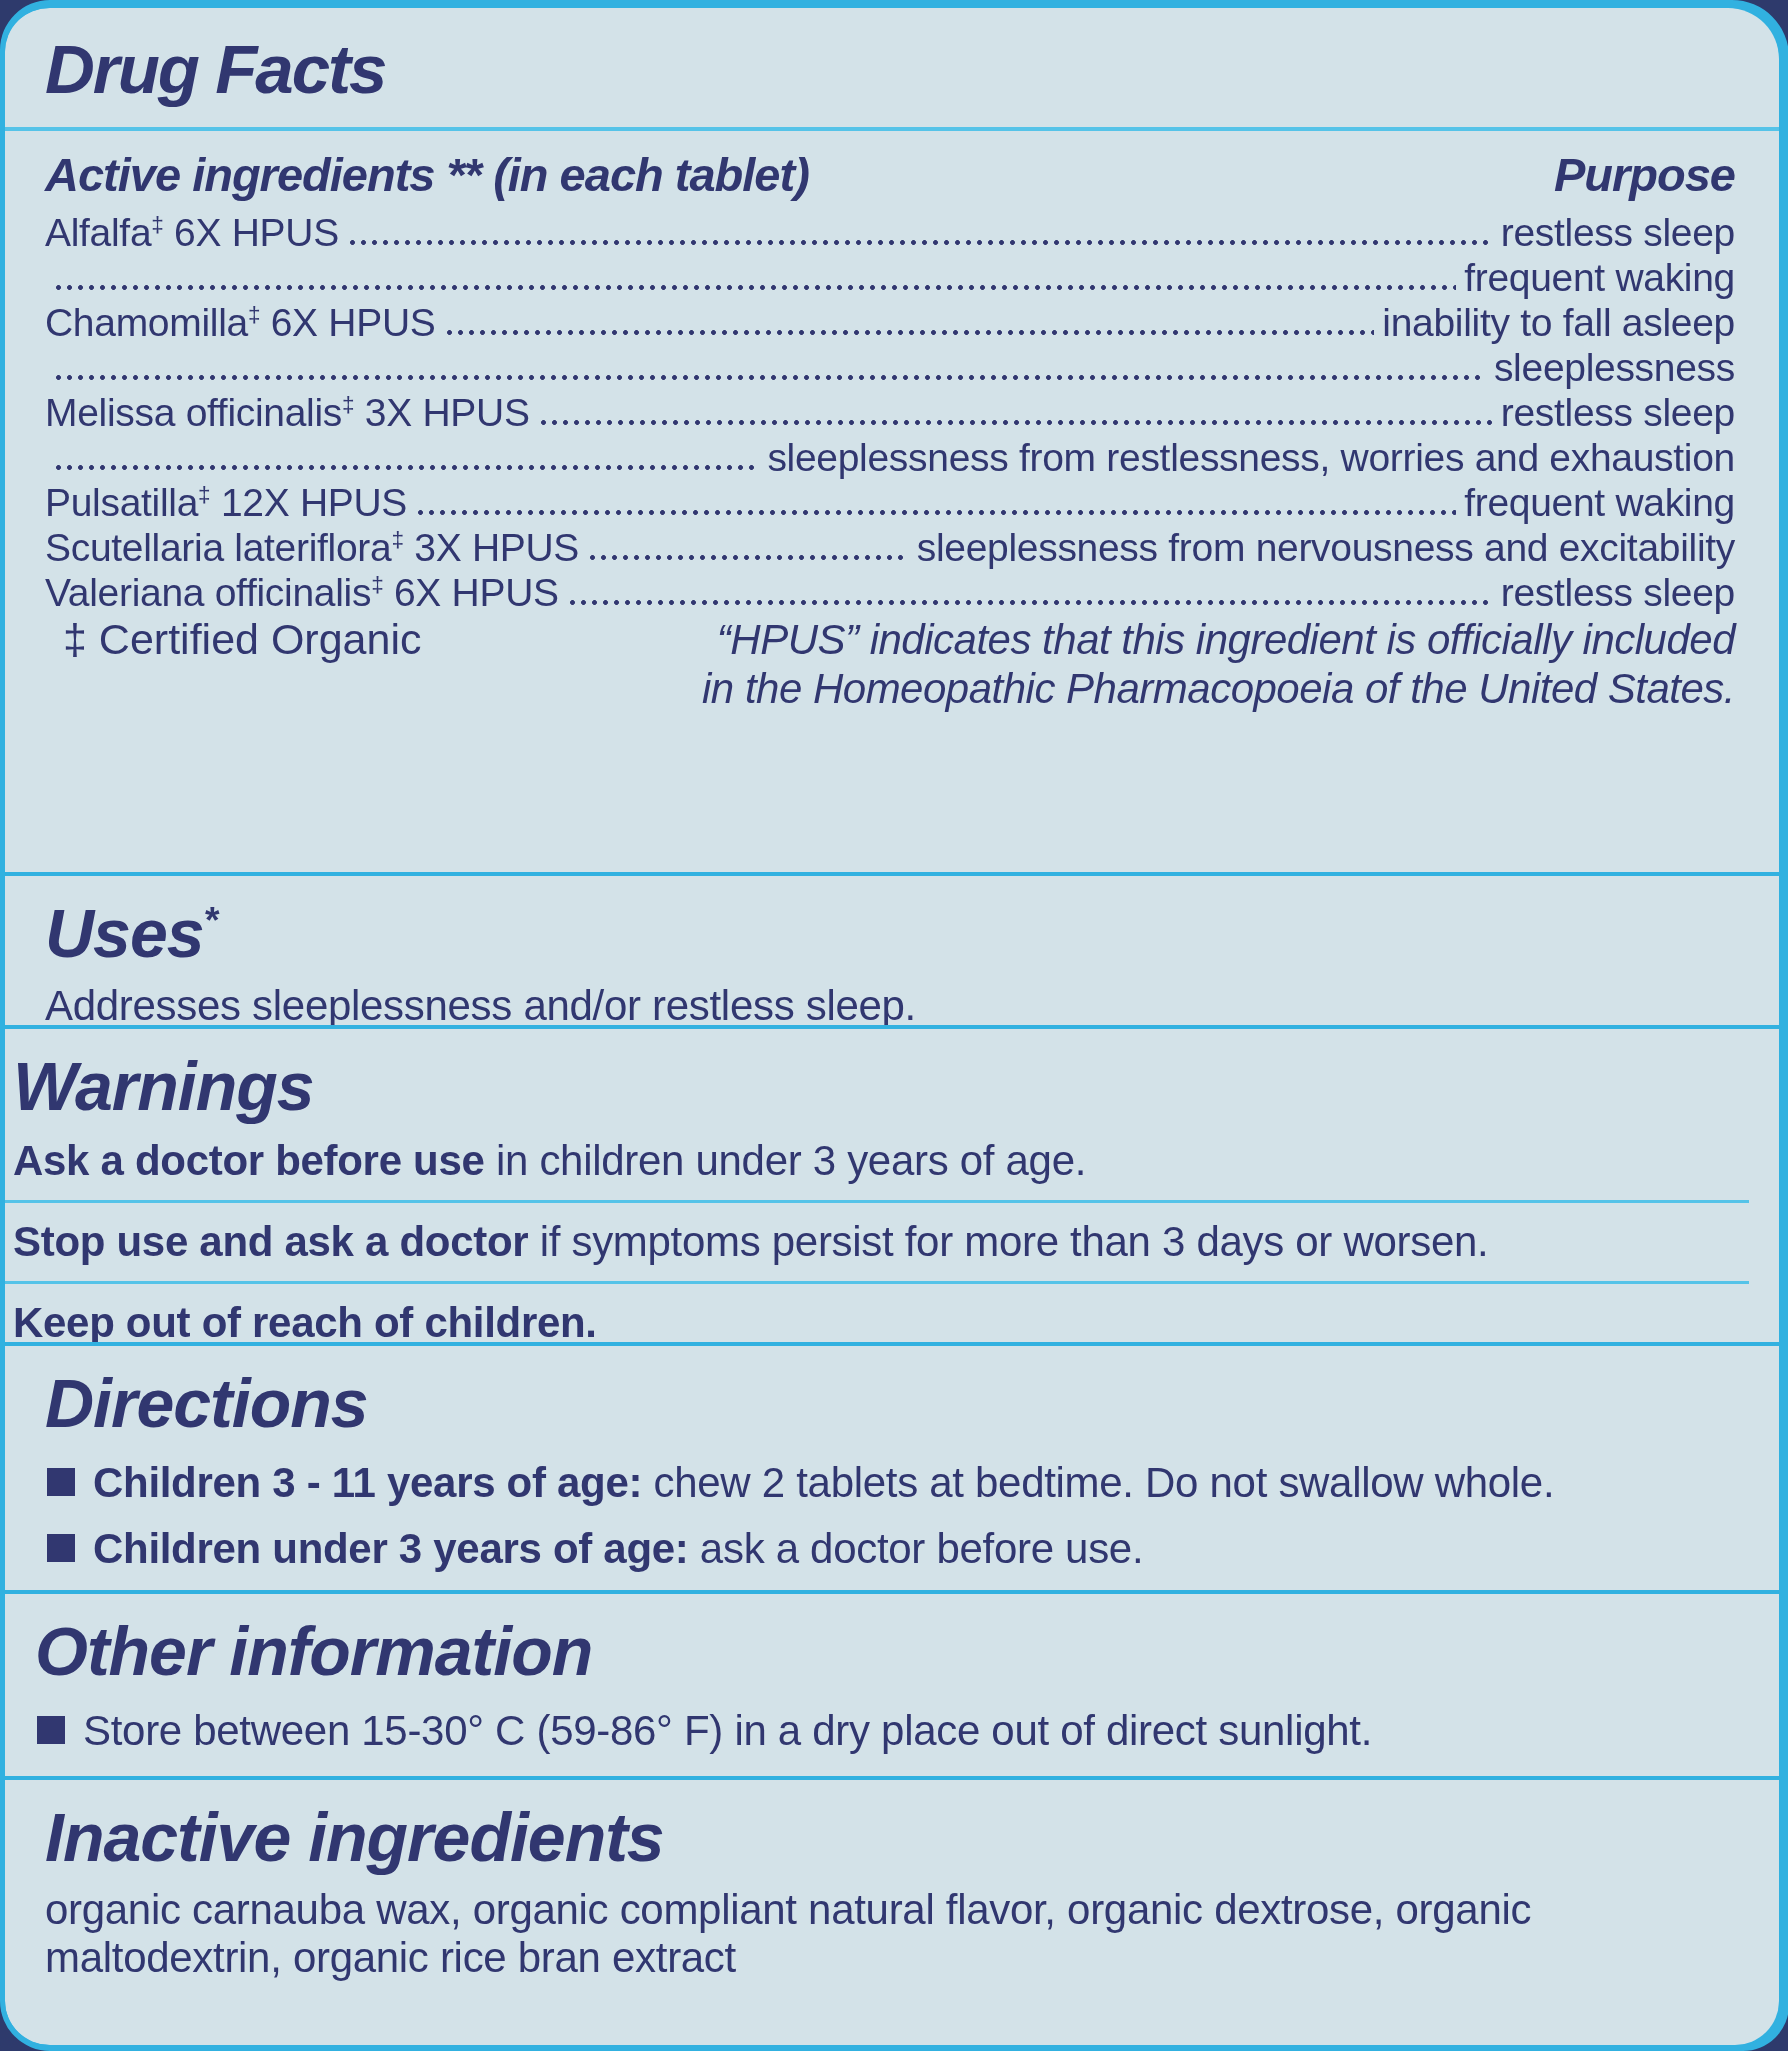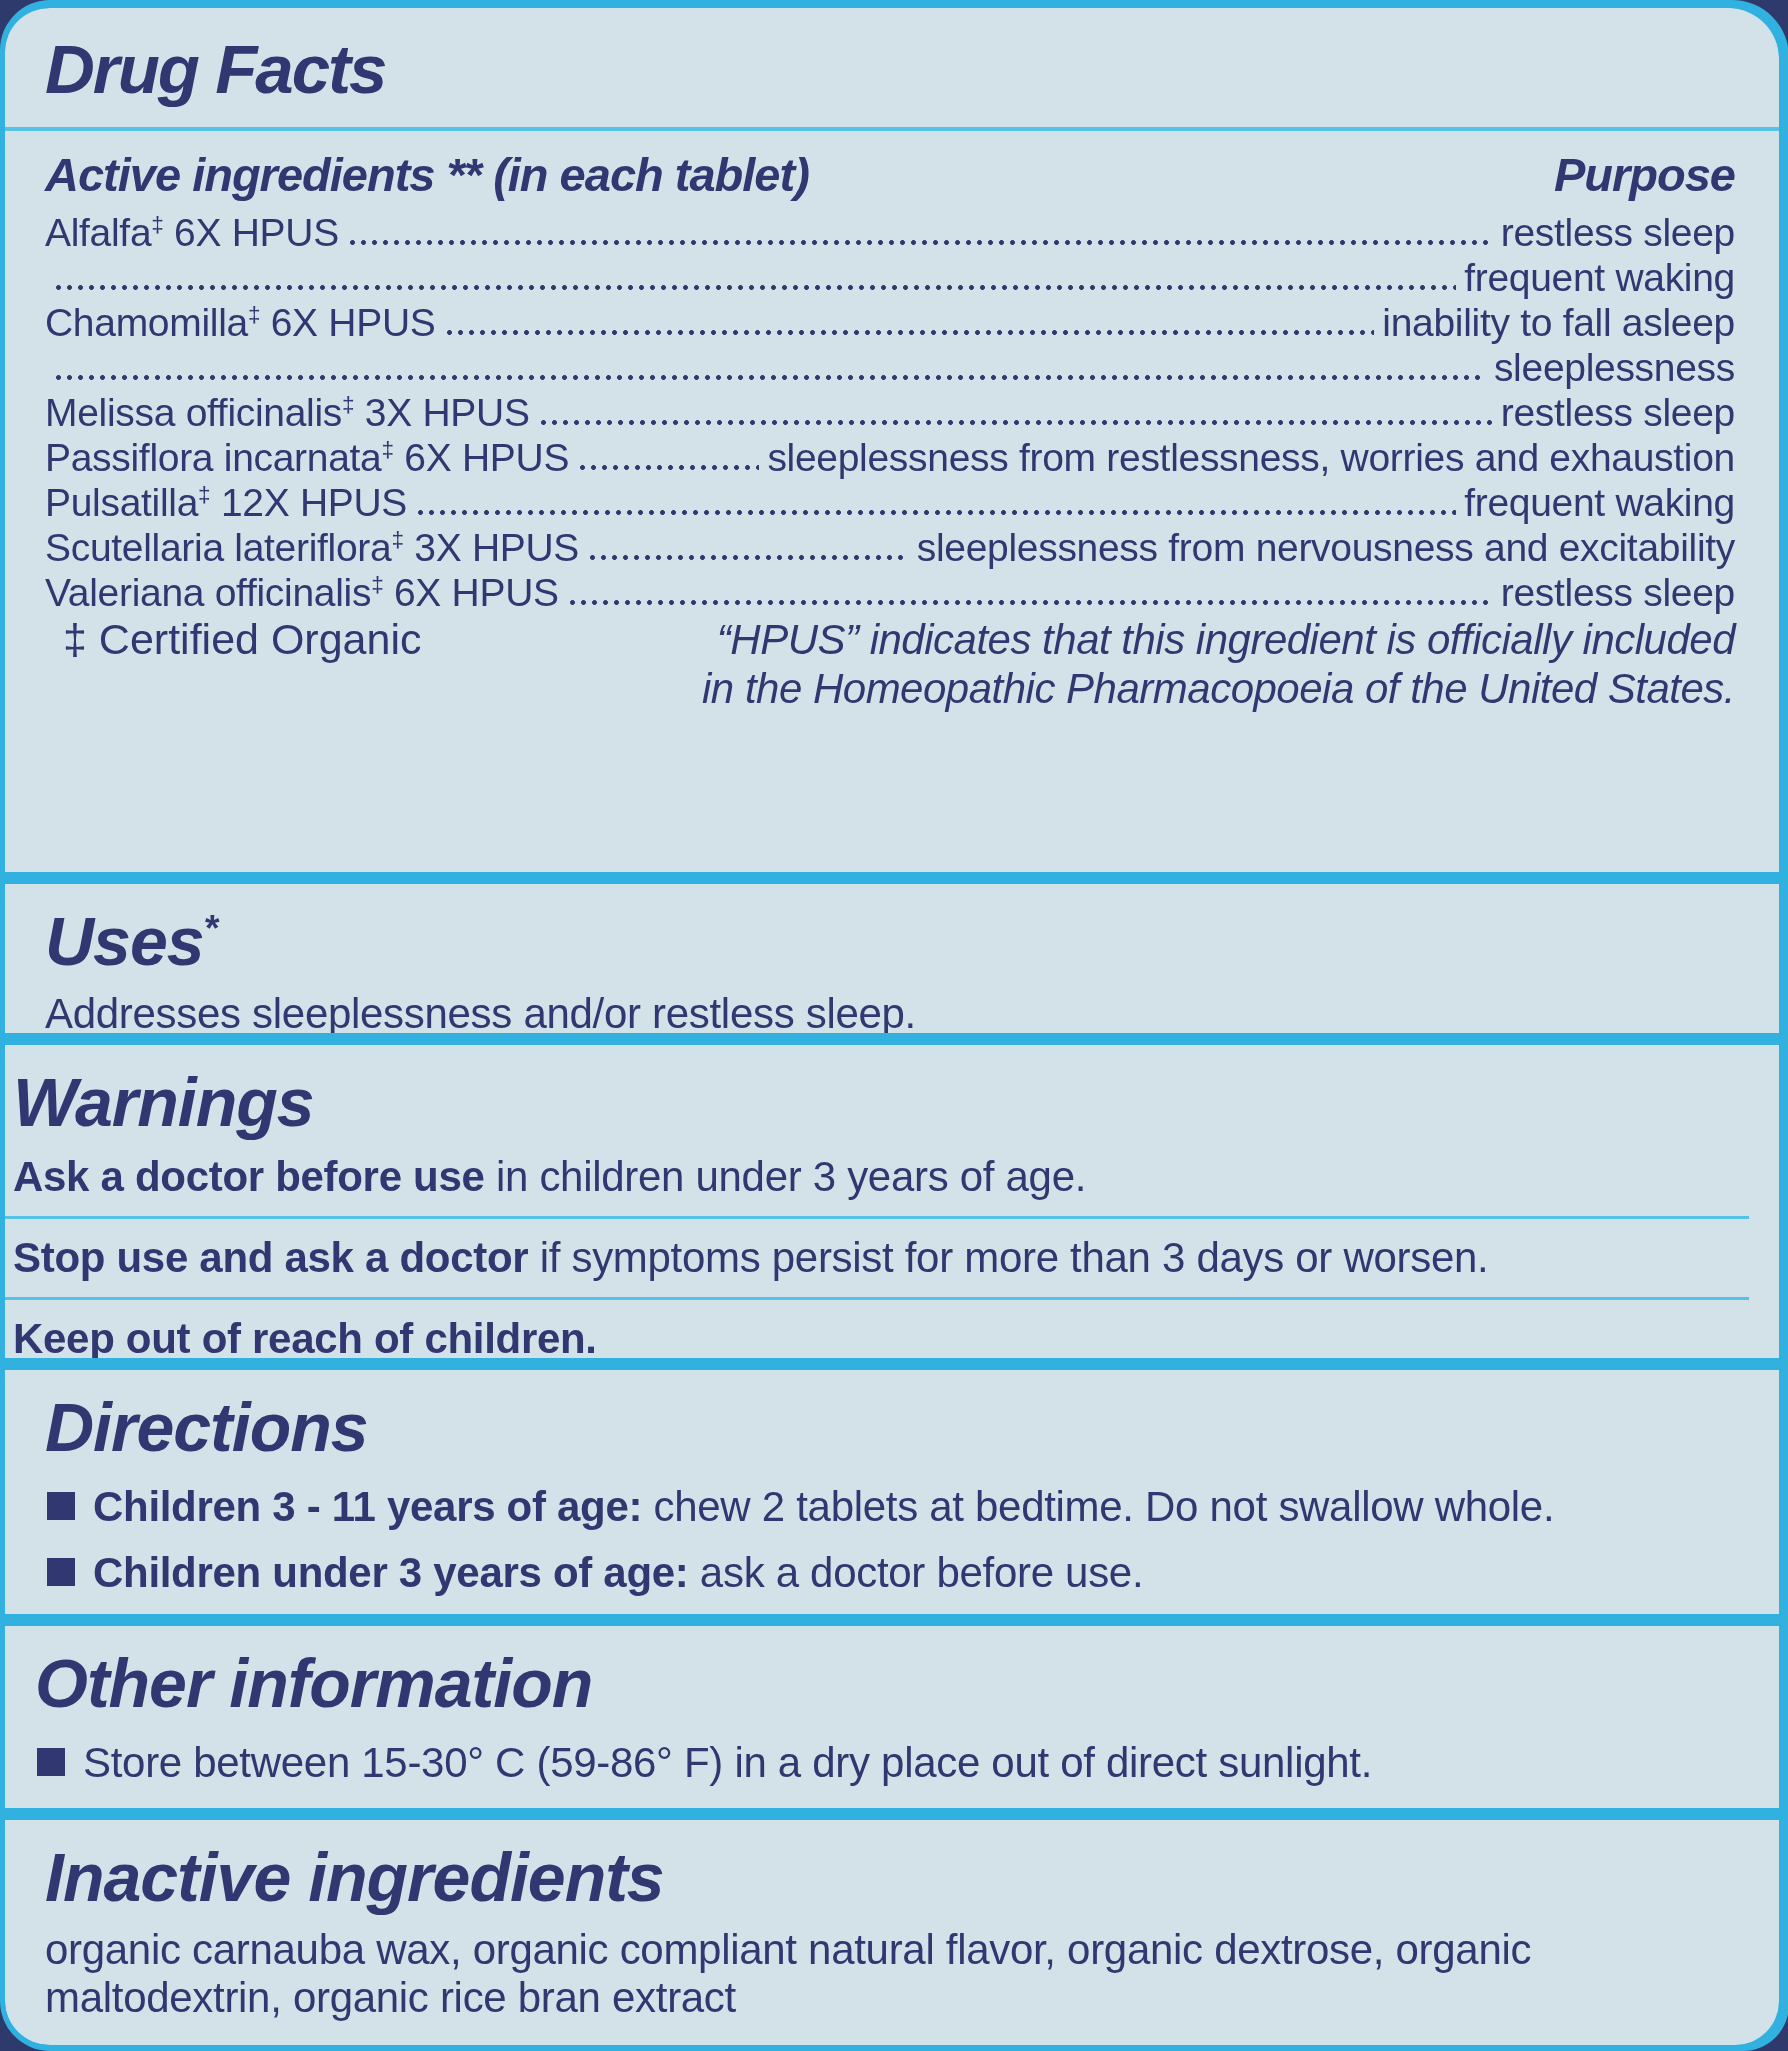--- a/index.html
+++ b/index.html
@@ -10,21 +10,21 @@
     --navy-text:#313770;
   }
   *{box-sizing:border-box;margin:0;padding:0;}
   html,body{width:1789px;height:2051px;overflow:hidden;}
   body{background:var(--outer-navy);font-family:"Liberation Sans",sans-serif;color:var(--navy-text);}
   .label{
     position:relative;width:1789px;height:2051px;
     background:var(--cyan);
     border:solid var(--cyan);border-width:8px 10px 6px 5px;
     border-radius:50px 57px 46px 50px;
-    overflow:hidden;display:flex;flex-direction:column;gap:12px;
+    overflow:hidden;display:flex;flex-direction:column;gap:4px;
   }
   .panel{background:var(--panel-bg);padding:18px 44px 0 40px;overflow:hidden;flex:none;}
   .panel.main{height:864px;border-radius:44px 51px 0 0;}
   .panel.uses{height:149px;}
   .panel.warn{height:313px;padding-left:8px;}
   .panel.dir{height:244px;}
   .panel.other{height:182px;padding-left:30px;}
   .panel.inact{flex:1;border-radius:0 0 44px 44px;}
   h1{font-style:italic;font-weight:bold;font-size:69px;letter-spacing:-2px;padding-top:4px;}
   .title-rule{height:4px;background:var(--rule-cyan);margin:18px -44px 0 -40px;}
@@ -87,21 +87,20 @@
           <span class="ing-purpose">sleeplessness</span>
         </div>
 
         <div class="row">
           <span class="ing-name">Melissa officinalis<sup class="dg">‡</sup> 3X HPUS</span>
           <span class="leader"></span>
           <span class="ing-purpose">restless sleep</span>
         </div>
 
         <div class="row">
-          <span class="ing-name">Passiflora incarnata<sup class="dg">‡</sup> 6X HPUS</span>
           <span class="leader"></span>
           <span class="ing-purpose">sleeplessness from restlessness, worries and exhaustion</span>
         </div>
 
         <div class="row">
           <span class="ing-name">Pulsatilla<sup class="dg">‡</sup> 12X HPUS</span>
           <span class="leader"></span>
           <span class="ing-purpose">frequent waking</span>
         </div>
 

